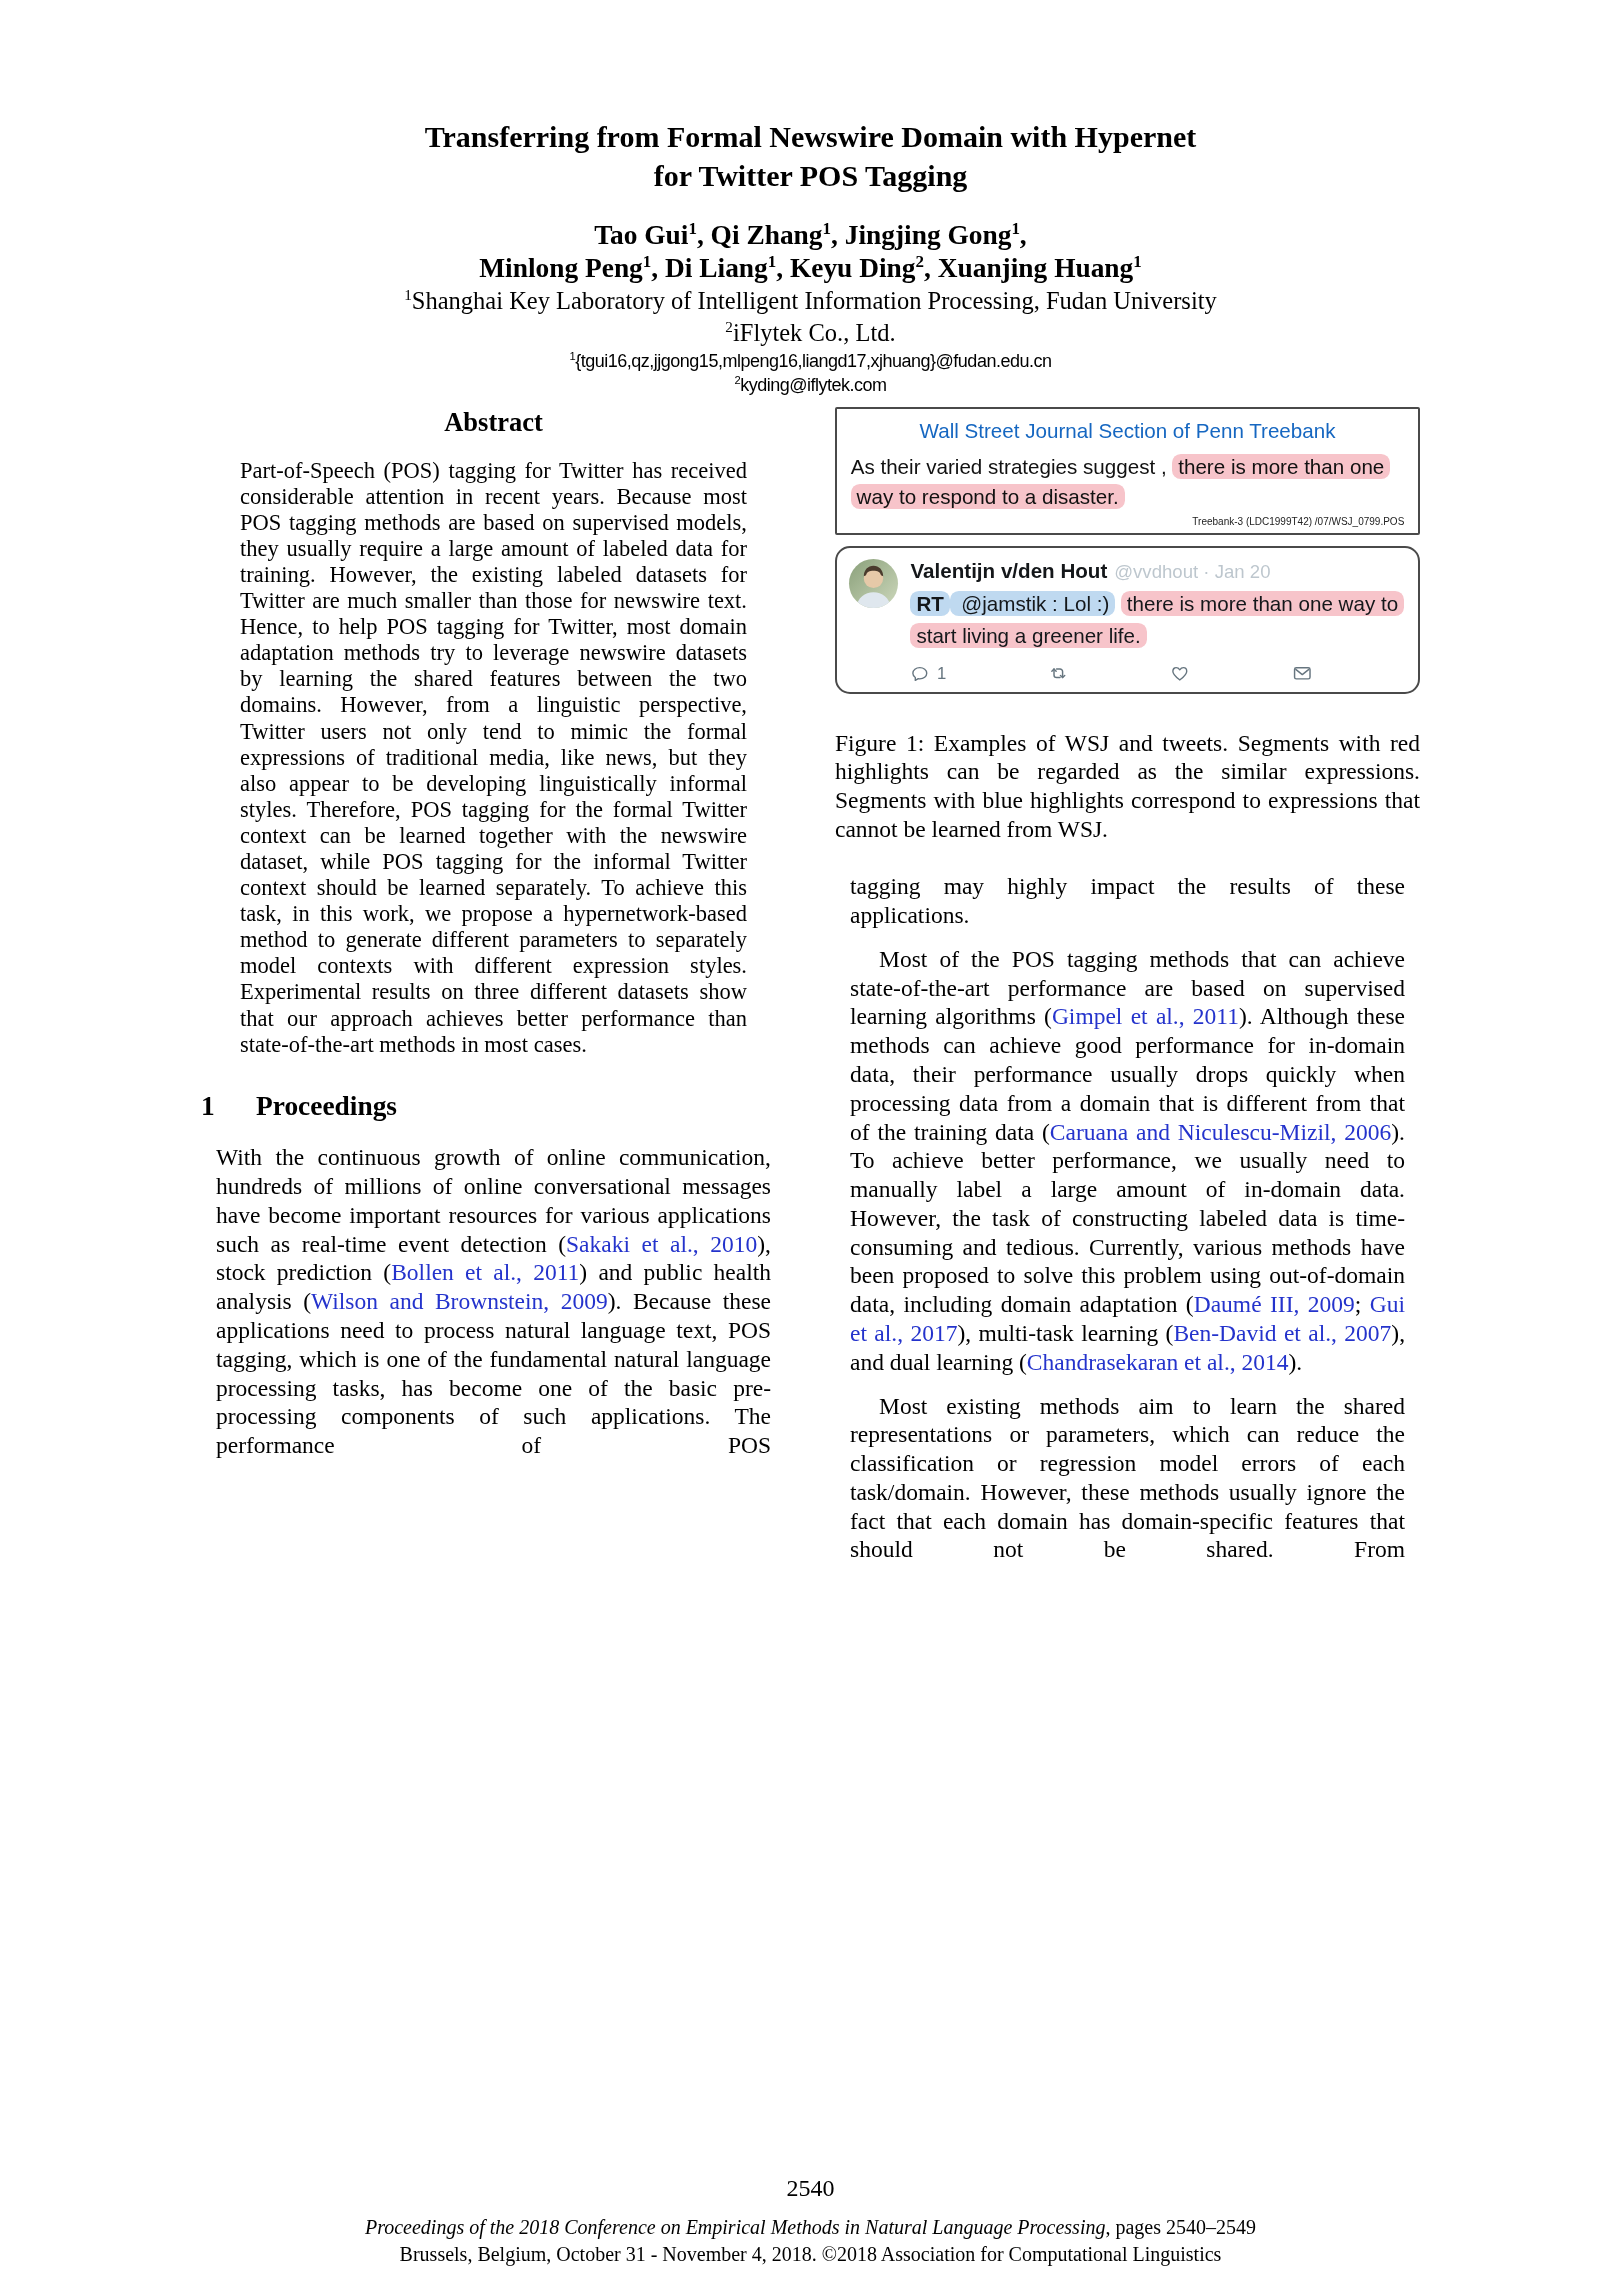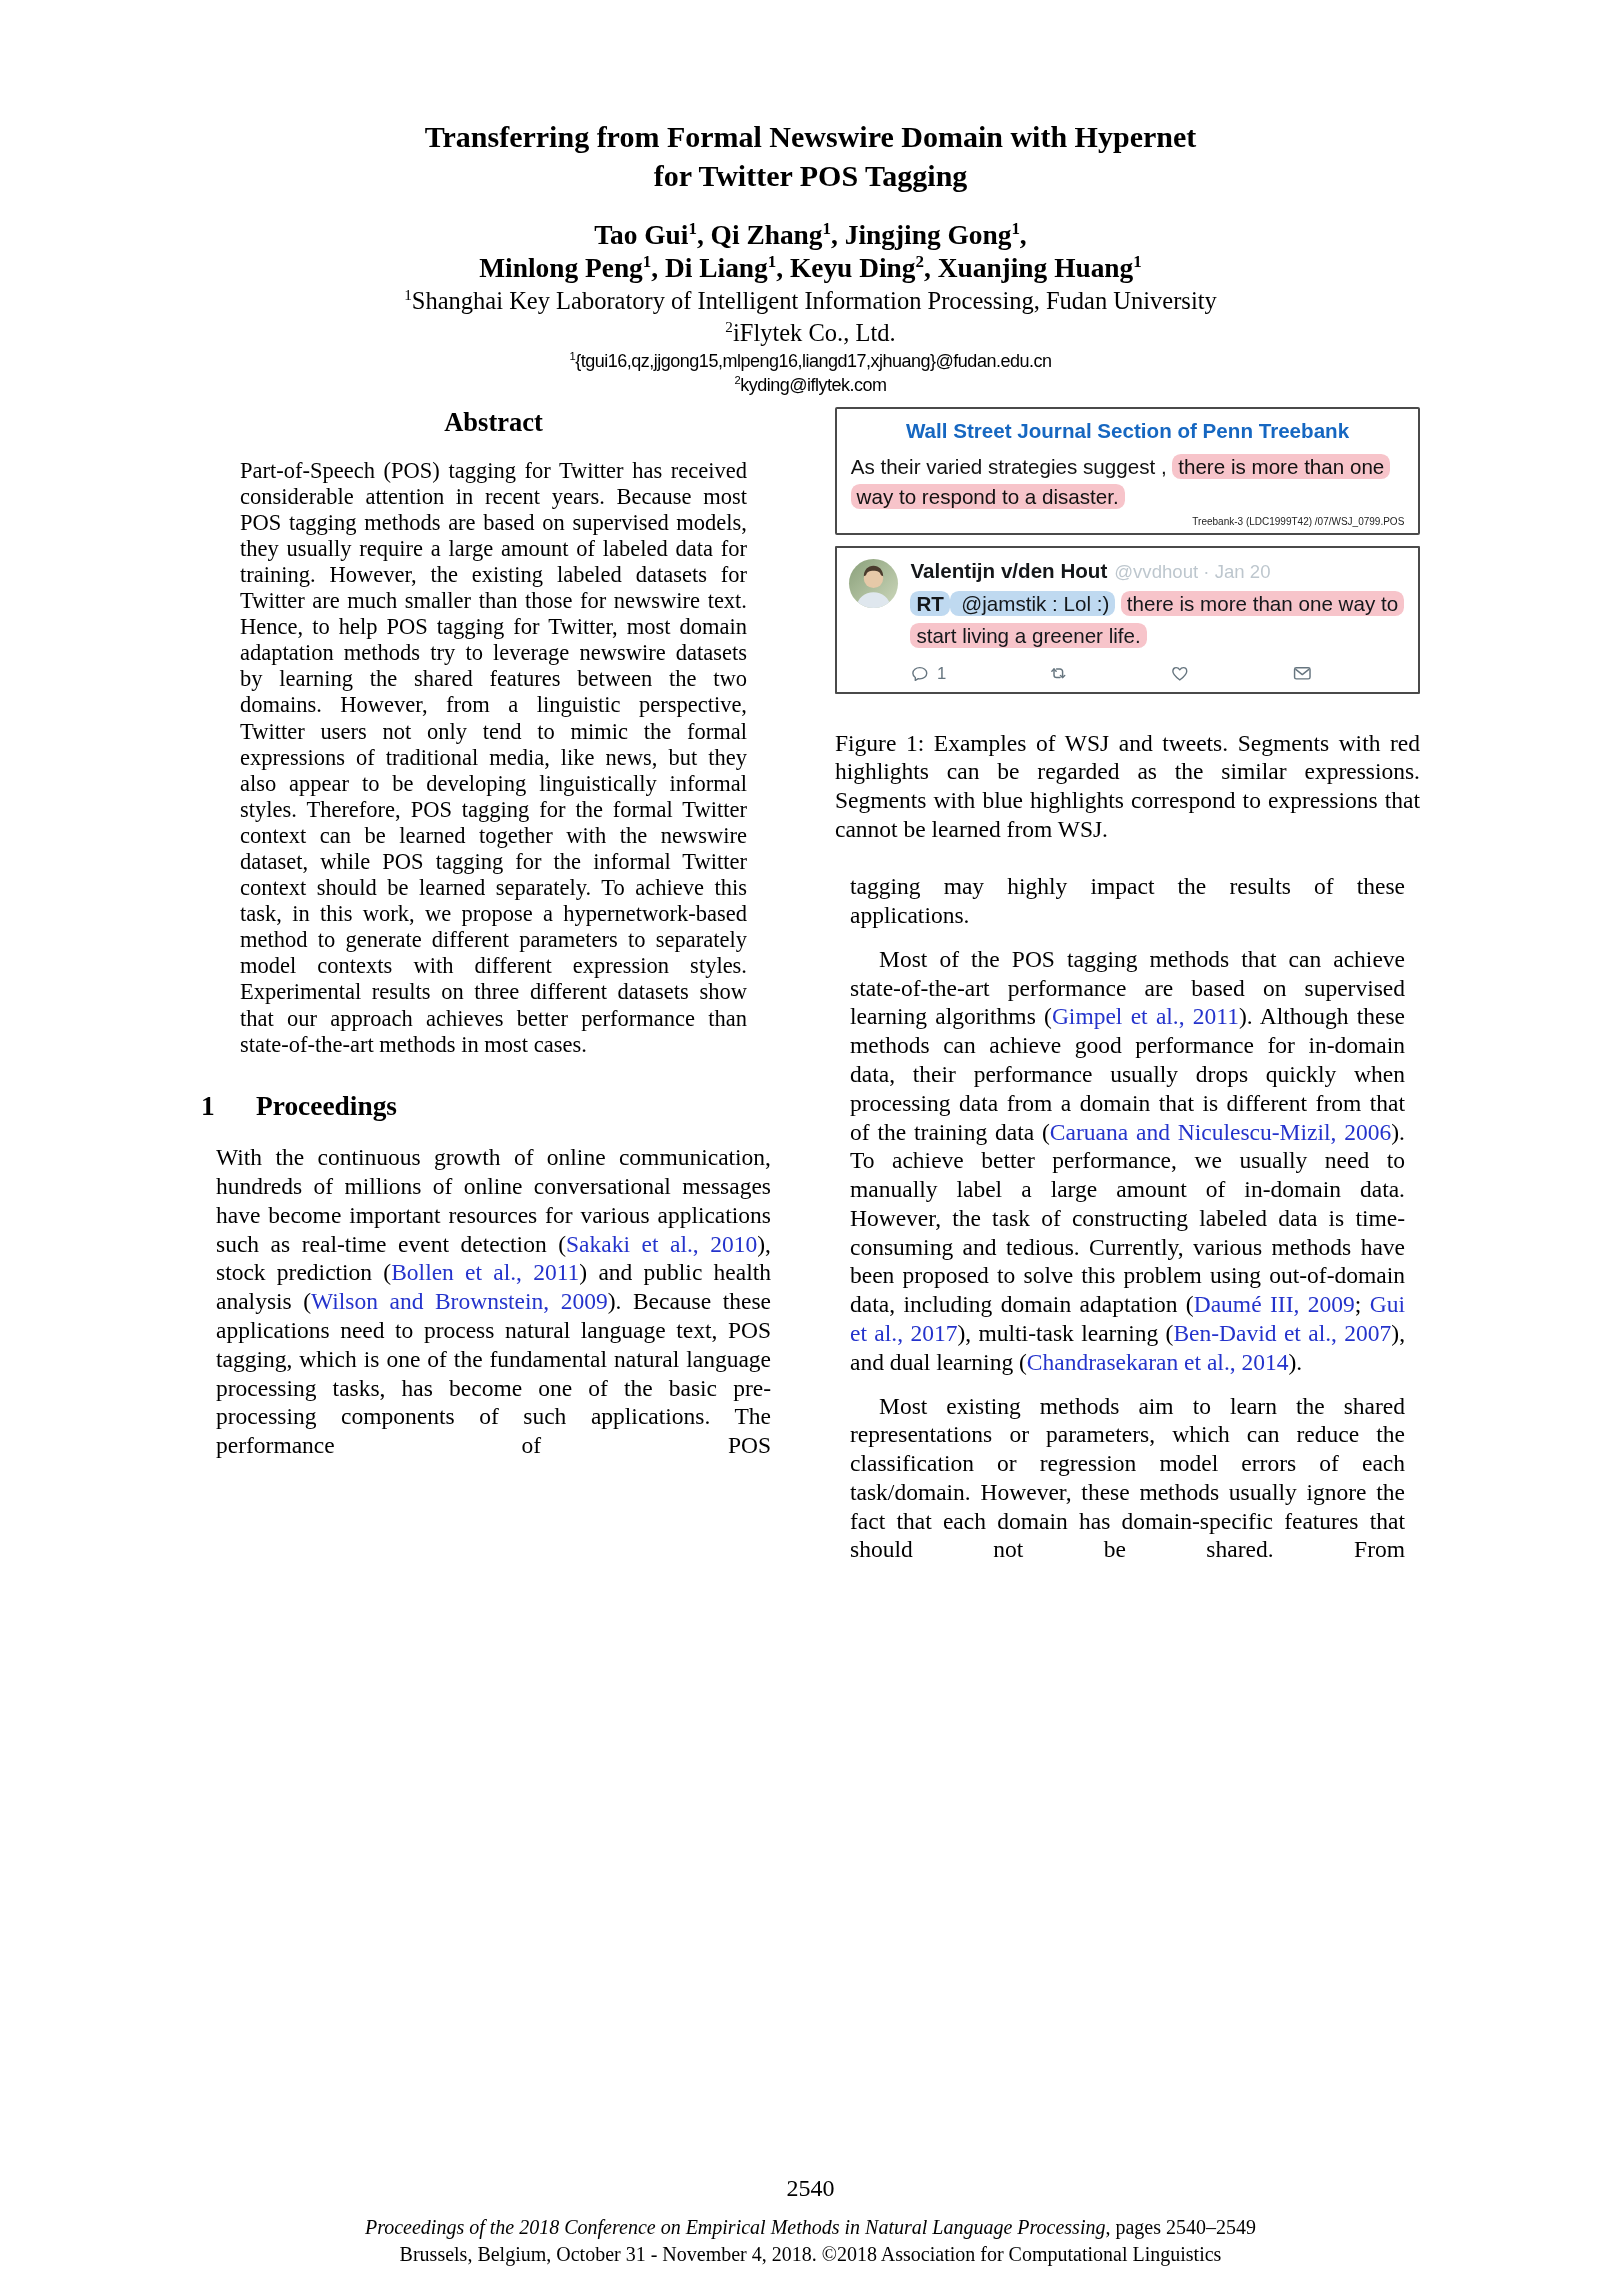--- a/index.html
+++ b/index.html
@@ -42,35 +42,35 @@
   .cite { color: #2433cc; }
   .italic { font-style: italic; }
   .bold { font-weight: bold; }
 
   
   .fig { width: 100%; font-family: "Liberation Sans", sans-serif; }
   .wsj-box {
     border: 2px solid #4a4a4a; border-radius: 2px;
     padding: 9.8px 13.7px 5.9px 13.7px; background: #fff;
   }
-  .wsj-title { color: #1667c1; font-weight: bold; text-align: center; font-size: 20.6px; margin-bottom: 8.8px; }
+  .wsj-title { color: #1667c1; font-weight: normal; text-align: center; font-size: 20.6px; margin-bottom: 8.8px; }
   .wsj-sent { font-size: 20.6px; line-height: 1.5; color: #111; }
   .wsj-src { text-align: right; font-size: 10px; color: #222; margin-top: 2.9px; }
 
   .hl-red {
     background: #f7c4ca; border-radius: 8.8px; padding: 1px 5.9px;
     box-decoration-break: clone; -webkit-box-decoration-break: clone;
   }
   .hl-blue {
     background: #bfd9f0; border-radius: 8.8px; padding: 1px 5.9px;
     box-decoration-break: clone; -webkit-box-decoration-break: clone;
   }
 
   .tweet-box {
-    border: 2px solid #4a4a4a; border-radius: 1px; margin-top: 10.8px;
+    border: 2px solid #4a4a4a; border-radius: 15px; margin-top: 10.8px;
     padding: 10.8px 13.7px 7.8px 11.8px; display: flex; background: #fff;
   }
   .avatar {
     width: 49px; height: 49px; border-radius: 50%; overflow: hidden;
     flex: 0 0 49px; margin-right: 12.7px;
     background: linear-gradient(135deg, #8aa07a, #cdd8bc);
   }
   .avatar svg { display: block; width: 100%; height: 100%; }
   .tweet-main { flex: 1 1 auto; min-width: 0; }
   .tweet-head { font-size: 20.6px; white-space: nowrap; }

